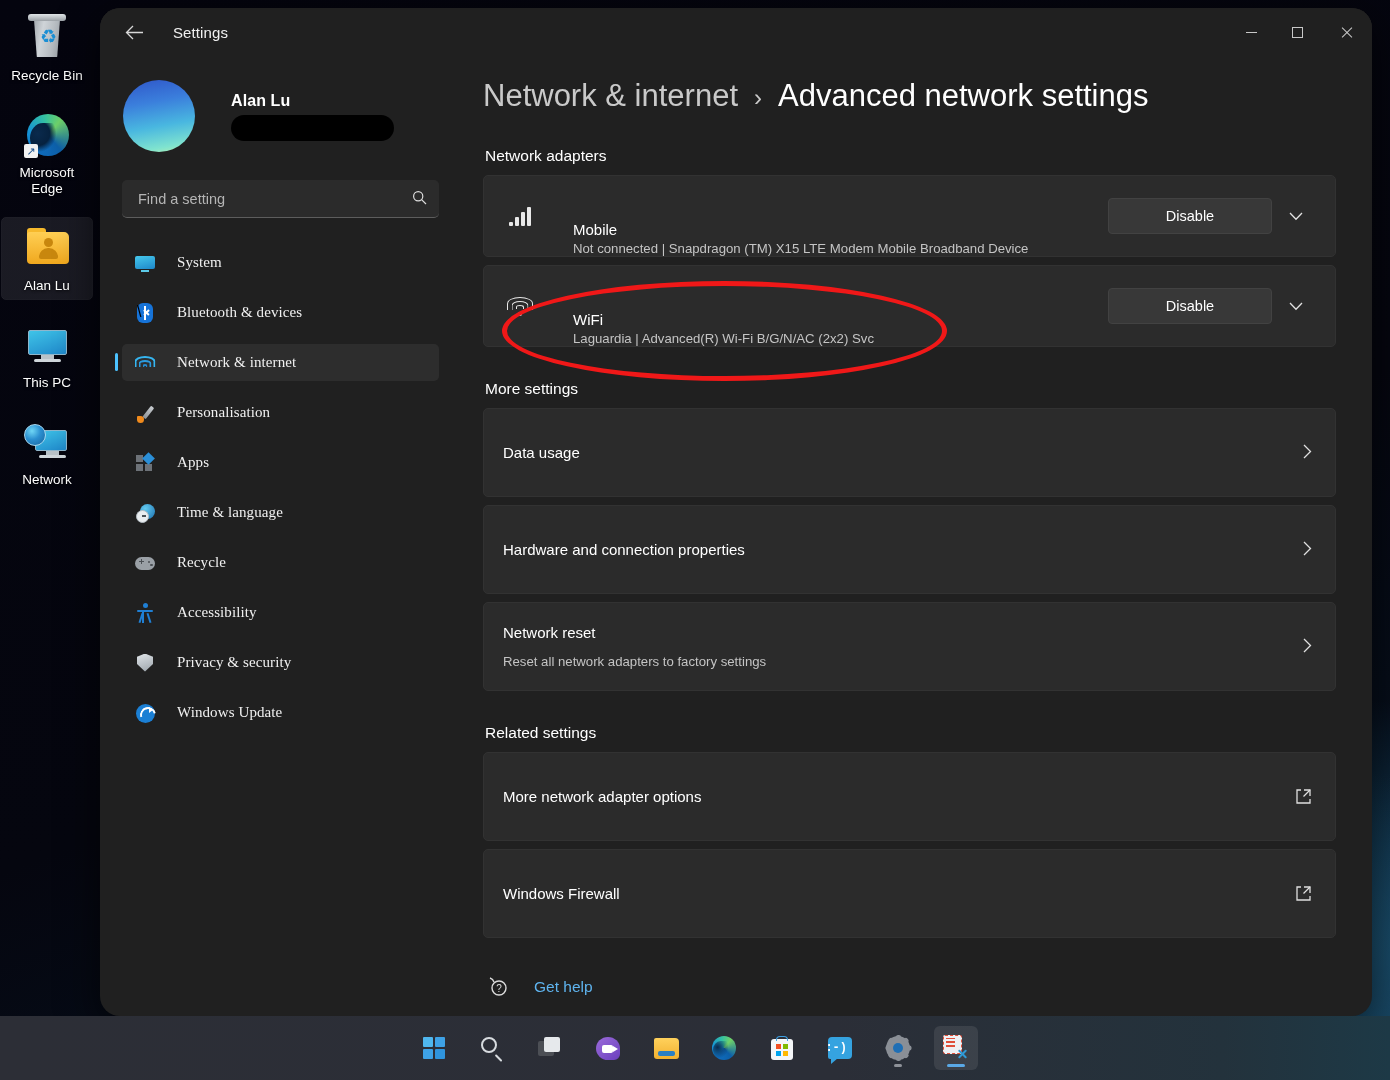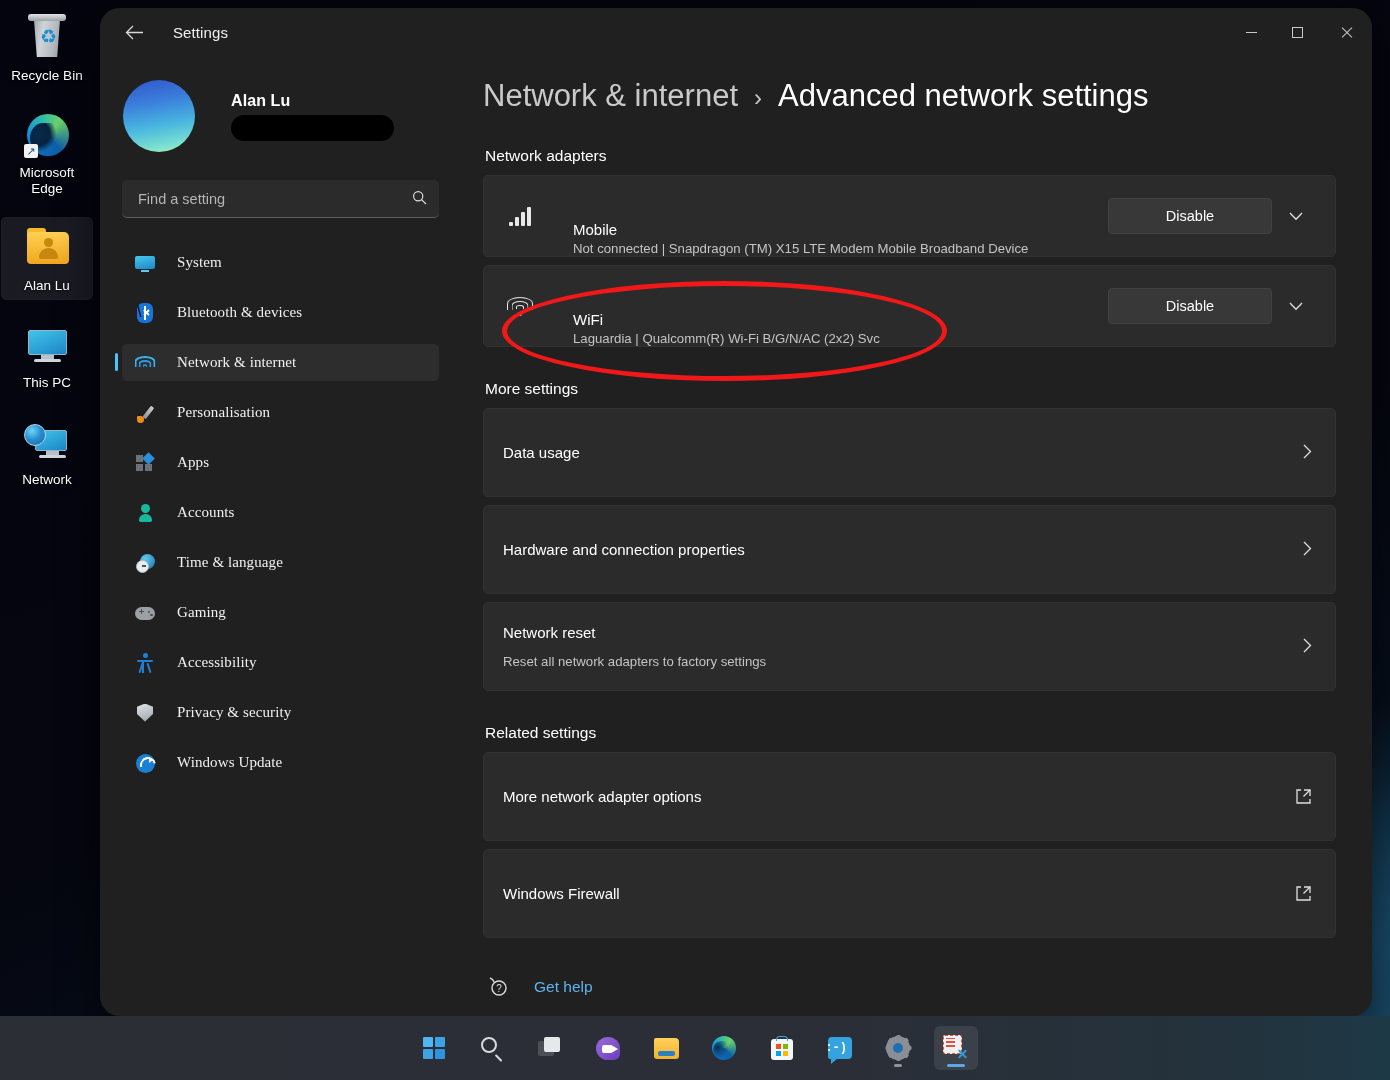--- a/index.html
+++ b/index.html
@@ -586,26 +586,20 @@
             <span class="ni-apps">
                 <s></s>
                 <s></s>
                 <s></s>
                 <s></s>
               </span>
           </span>
           <span class="nav-label">Apps</span>
         </div>
 
-        <div class="nav-item">
-          <span class="nav-ico">
-              <i class="ni-acct"></i>
-            </span>
-          <span class="nav-label">Accounts</span>
-        </div>
 
         <div class="nav-item">
           <span class="nav-ico">
             <span class="ni-time">
                 <i></i>
                 <b></b>
                 <u></u>
               </span>
           </span>
           <span class="nav-label">Time &amp; language</span>
@@ -613,21 +607,21 @@
 
         <div class="nav-item">
           <span class="nav-ico">
             <span class="ni-game">
                 <i></i>
                 <b></b>
                 <u></u>
                 <s></s>
               </span>
           </span>
-          <span class="nav-label">Gaming</span>
+          <span class="nav-label">Recycle</span>
         </div>
 
         <div class="nav-item">
           <span class="nav-ico">
             <span class="ni-access">
                 <i></i>
                 <b></b>
                 <u></u>
                 <s></s>
                 <s></s>
@@ -688,21 +682,21 @@
         <span class="adapter-ico">
           <span class="wifi-ico">
               <span></span>
               <span></span>
               <span></span>
               <i></i>
             </span>
         </span>
         <span class="adapter-text">
           <span class="adapter-name" style="display:block">WiFi</span>
-          <span class="adapter-desc" style="display:block">Laguardia | Qualcomm(R) Wi-Fi B/G/N/AC (2x2) Svc</span>
+          <span class="adapter-desc" style="display:block">Laguardia | Advanced(R) Wi-Fi B/G/N/AC (2x2) Svc</span>
         </span>
         <button class="disable-btn">Disable</button>
         <span class="expander">
           <svg width="14" height="9" viewBox="0 0 14 9" aria-hidden="true">
             <path d="M1 1 L7 7.3 L13 1" fill="none" stroke="#e2e2e2" stroke-width="1.3"></path>
           </svg>
         </span>
       </div>
 
       <div class="section-title">More settings</div>

